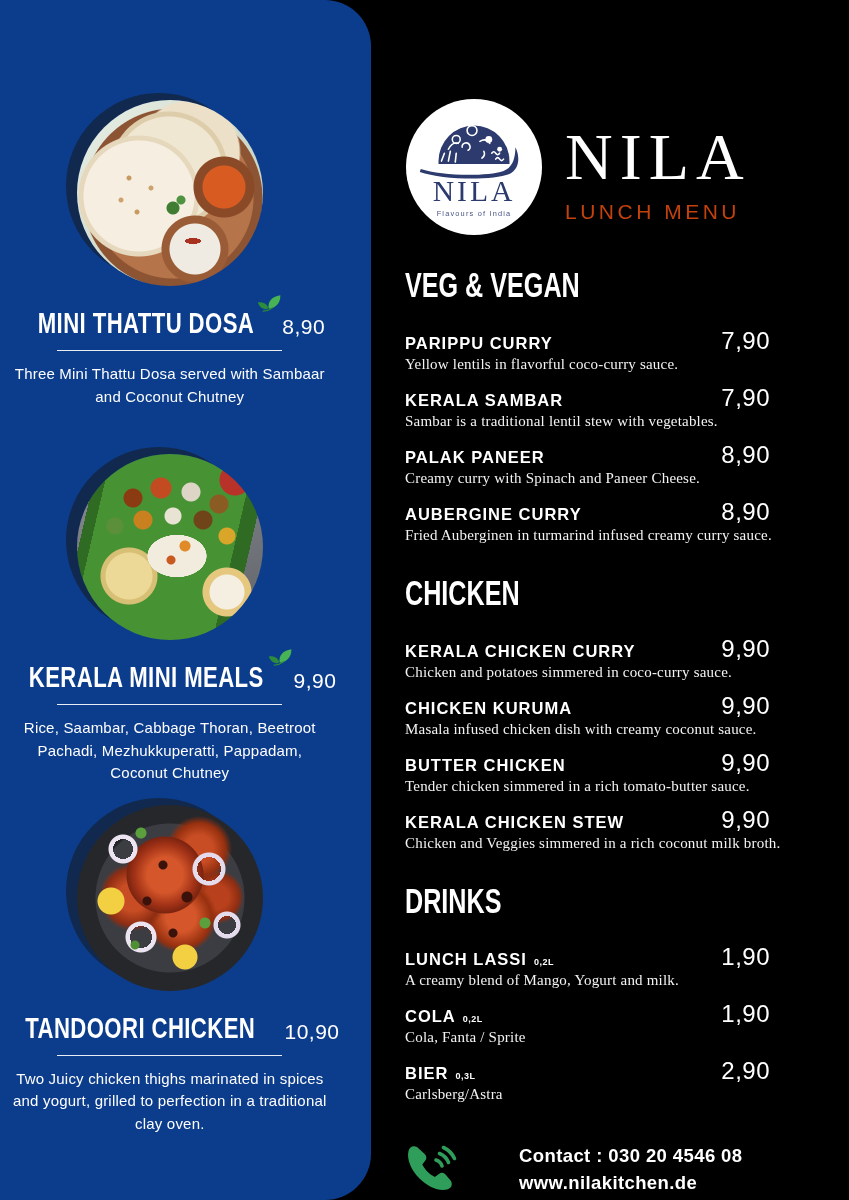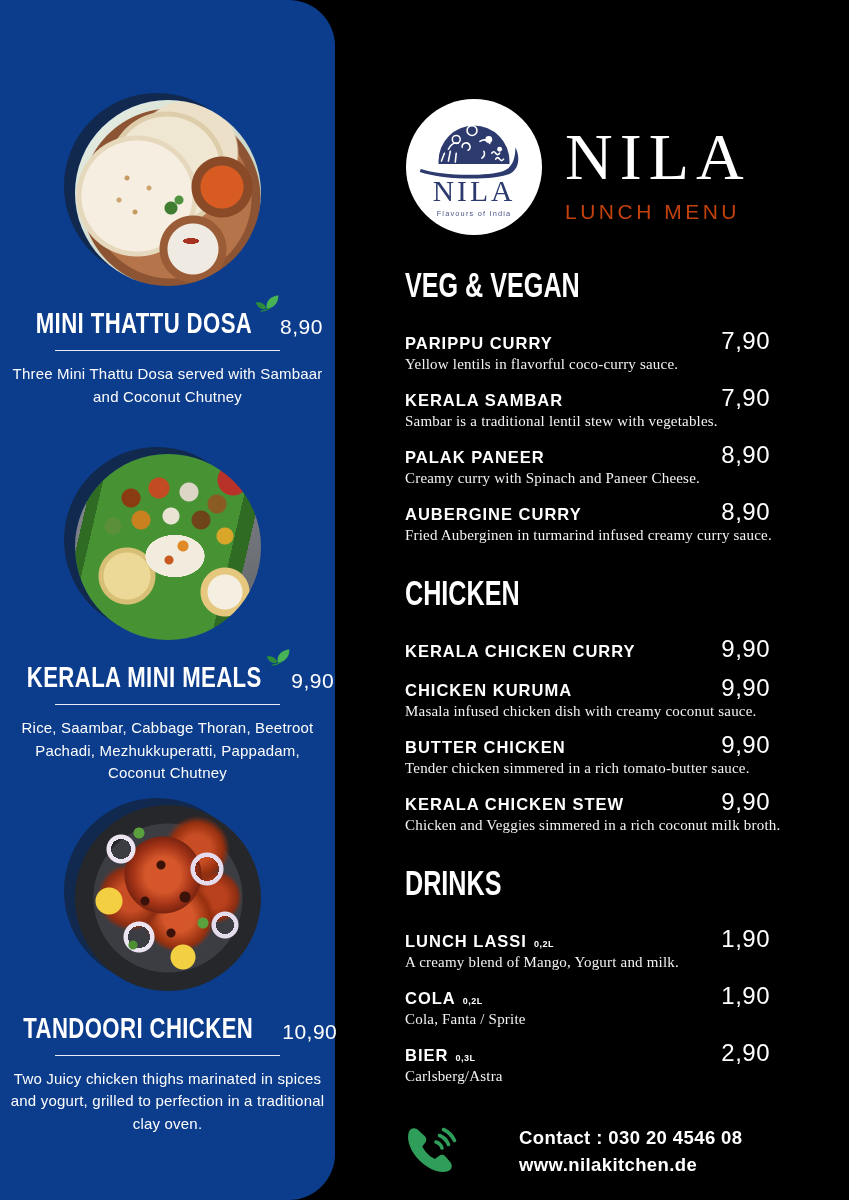--- a/index.html
+++ b/index.html
@@ -3,23 +3,23 @@
 <meta charset="utf-8">
 <style>
   html,body { margin:0; padding:0; background:#000; }
   .page {
     position:relative; width:849px; height:1200px; overflow:hidden;
     background:#000; font-family:"Liberation Sans", sans-serif; color:#fff;
   }
 
   
   .panel {
-    position:absolute; left:0; top:0; width:335px; height:1200px;
+    position:absolute; left:0; top:0; width:371px; height:1200px;
     background:#0c3d8c; border-radius:0 46px 46px 0;
-    display:flex; flex-direction:column; align-items:center;
+    display:flex; flex-direction:column; align-items:flex-start;
     padding-top:100px; box-sizing:border-box;
   }
   .f-item { display:flex; flex-direction:column; align-items:center; }
   .f-item.fi-0 { margin-bottom:46px; }
   .f-item.fi-1 { margin-bottom:20px; }
   .photo {
     width:186px; height:186px; border-radius:50%; position:relative;
     box-shadow:-11px -7px 0 0 #11294e;
   }
   .photo-dosa {
@@ -247,20 +247,21 @@
 
   <section class="menu-section">
     <h2 class="sec-heading"><span class="cond">CHICKEN</span></h2>
     <div>
   <div class="m-item">
     <div class="m-row">
       <span class="m-name">KERALA CHICKEN CURRY</span>
 
       <span class="m-price">9,90</span>
     </div>
+    <p class="m-desc">Chicken and potatoes simmered in coco-curry sauce.</p>
   </div>
 
   <div class="m-item">
     <div class="m-row">
       <span class="m-name">CHICKEN KURUMA</span>
 
       <span class="m-price">9,90</span>
     </div>
     <p class="m-desc">Masala infused chicken dish with creamy coconut sauce.</p>
   </div>

